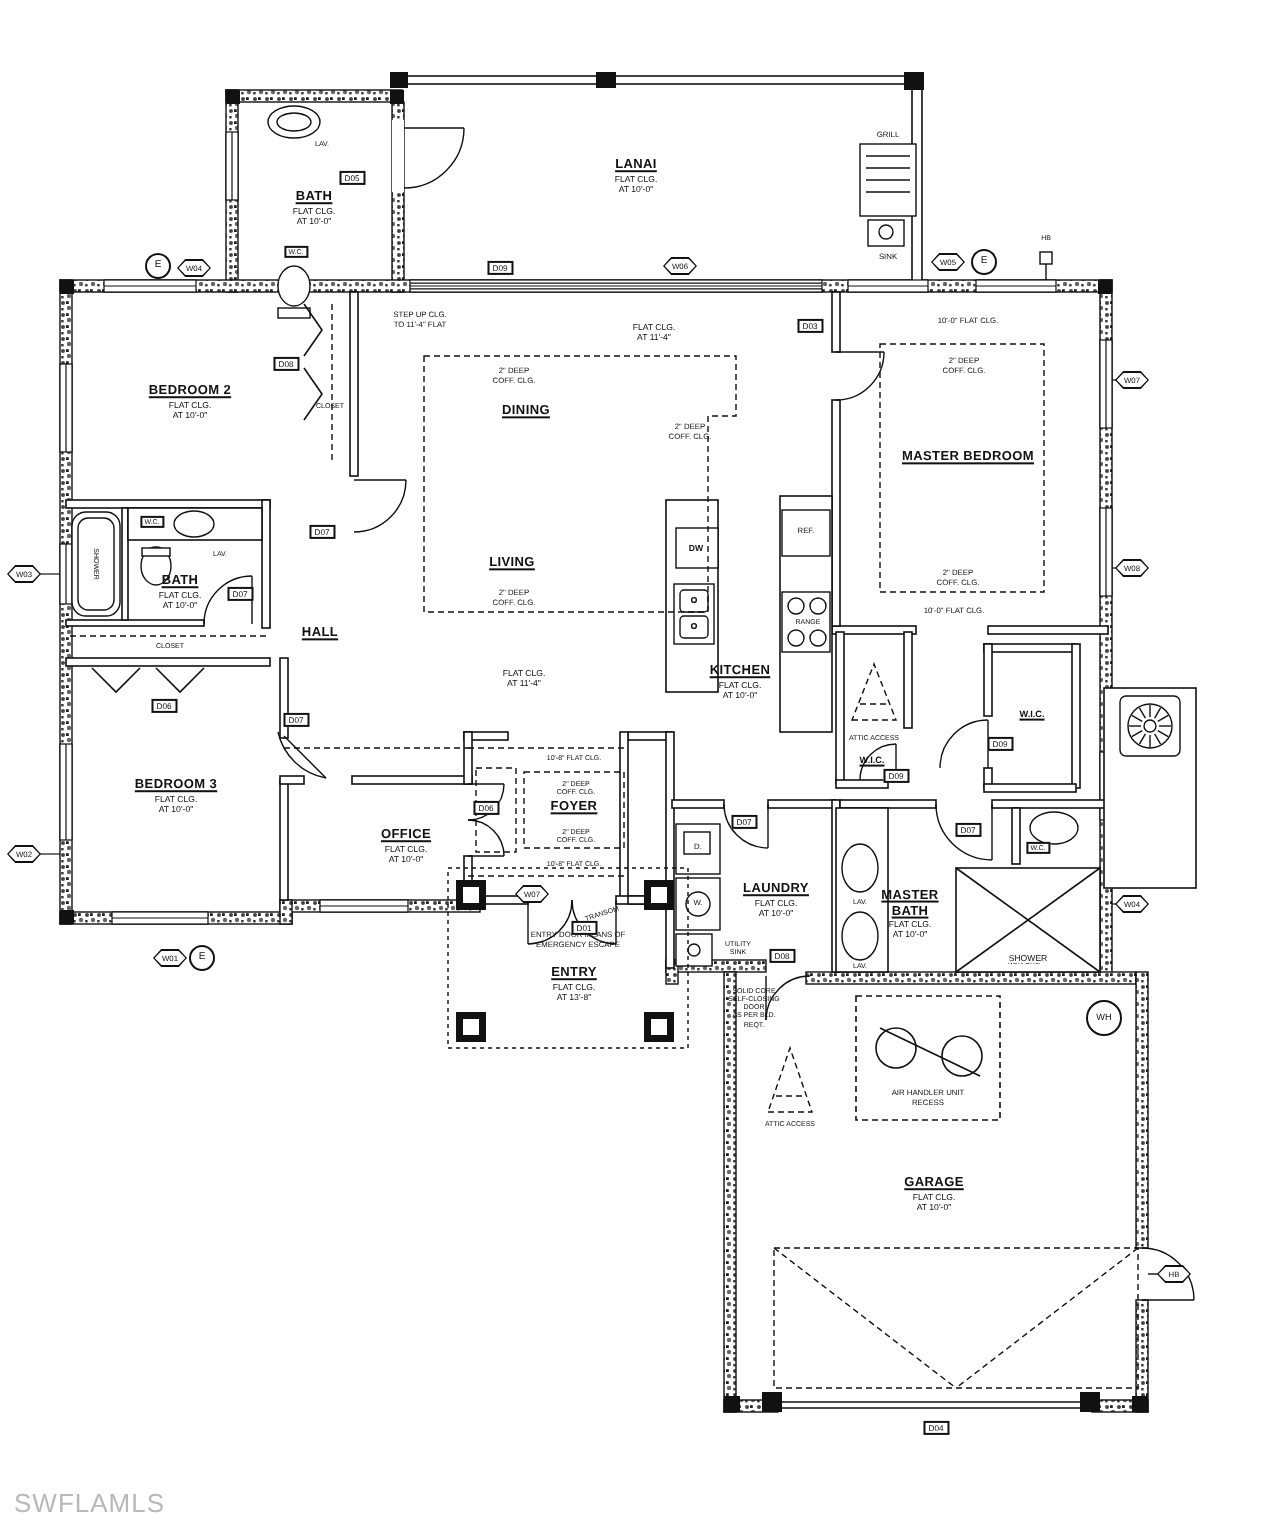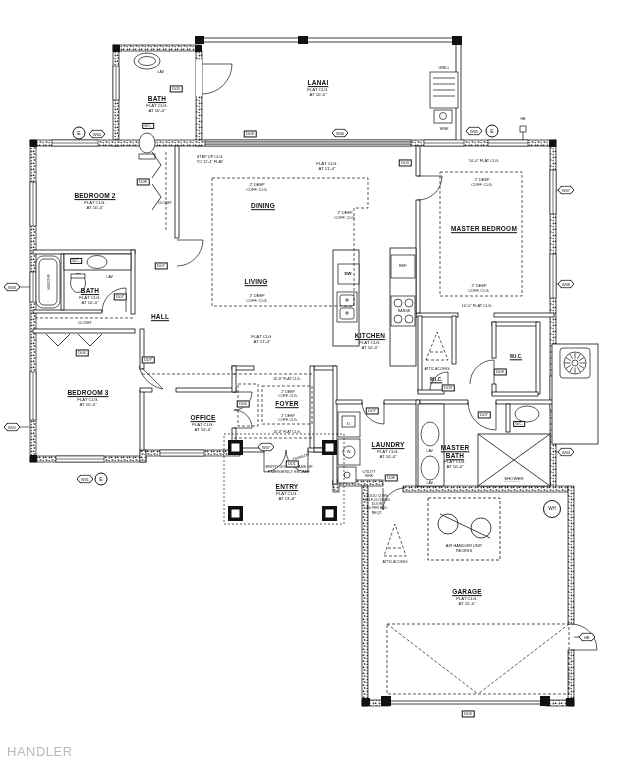--- a/index.html
+++ b/index.html
@@ -522,15 +522,15 @@
 <div class="hex" style="left:566px;top:452px">
       <span>W04</span>
     </div>
 <div class="hex" style="left:266px;top:447px">
       <span>W07</span>
     </div>
 <div class="hex" style="left:587px;top:637px">
       <span>HB</span>
     </div>
 
-<div class="wm">HANDLER</div>
+<div class="wm">SWFLAMLS</div>
 
 </div>
 
 </body></html>

